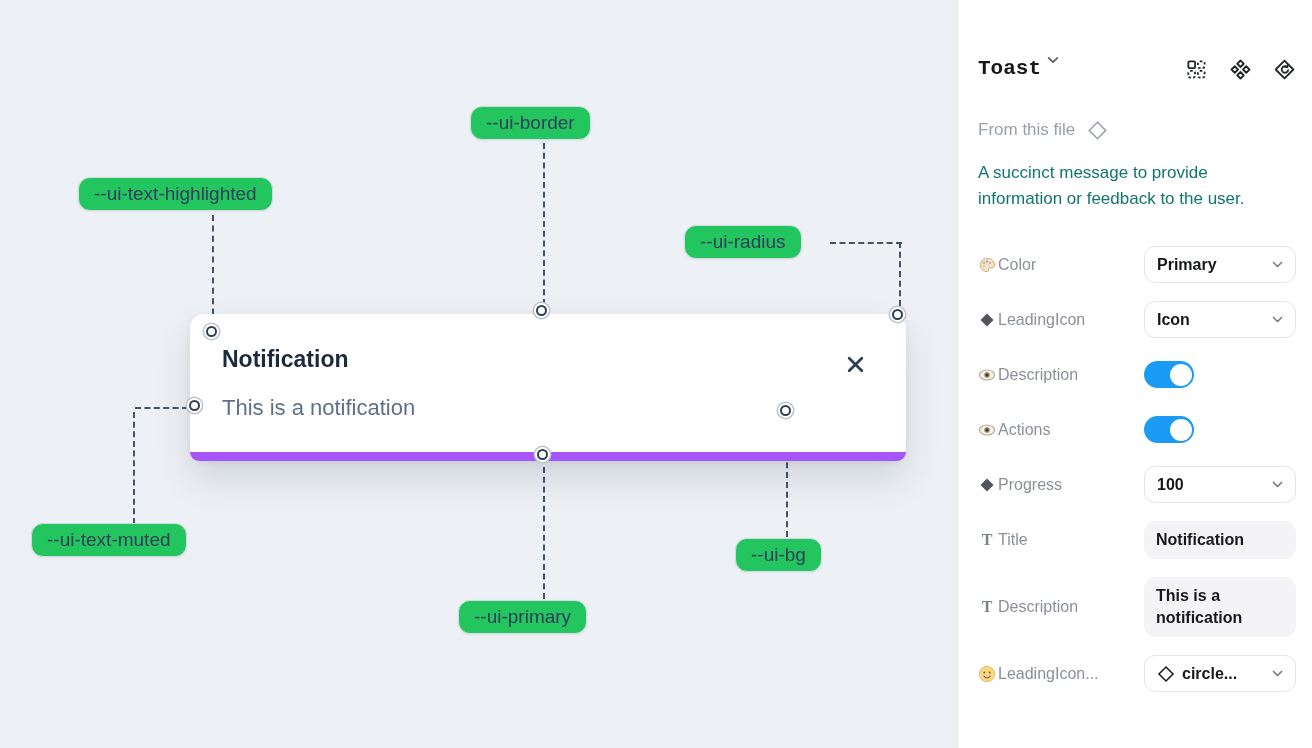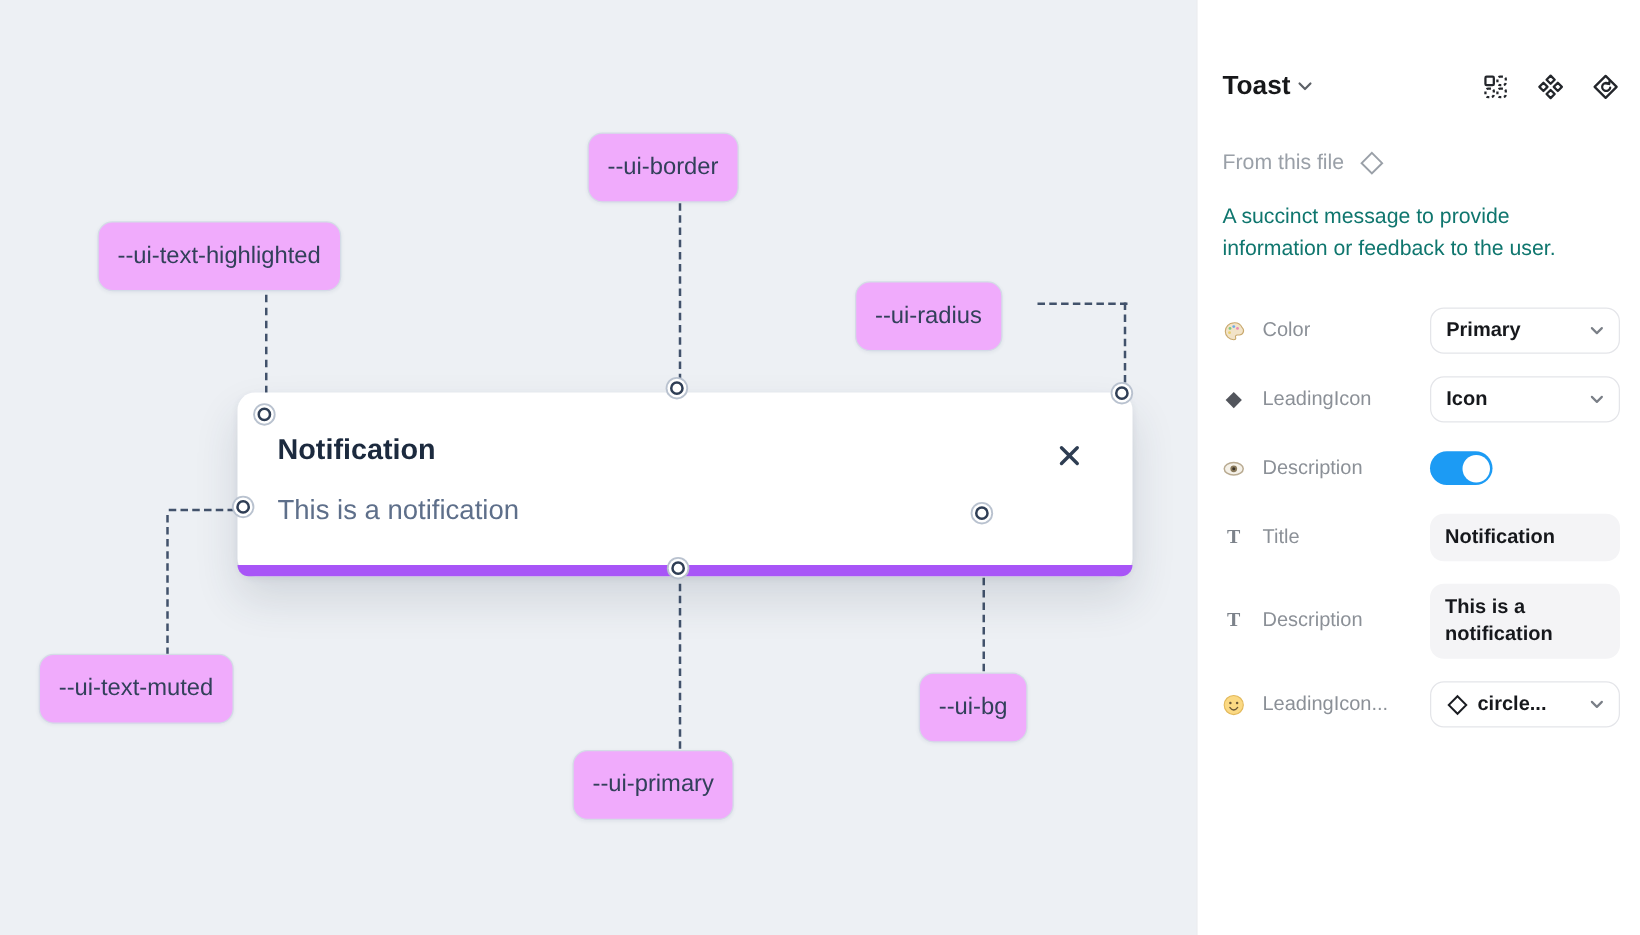--- a/index.html
+++ b/index.html
@@ -18,43 +18,43 @@
   .toast-bar { position:absolute; left:0; right:0; bottom:0; height:9px;
     background:#a855f7; border-radius:0 0 14px 14px; }
 
   .dash-v { position:absolute; width:0; border-left:2px dashed #42526b; }
   .dash-h { position:absolute; height:0; border-top:2px dashed #42526b; }
 
   .dot { position:absolute; width:11px; height:11px; background:#fff;
     border:2.5px solid #2f3e55; border-radius:50%;
     box-shadow:0 0 0 2px #fff, 0 0 0 3.5px #b9c2cf; z-index:5; }
 
-  .pill { position:absolute; background:#f0abfc; border:1px solid #d4dbe6; border-radius:12px;
-    padding:16px 15px; font-size:19px; color:#32405a; white-space:nowrap;
+  .pill { position:absolute; background:#22c55e; border:1px solid #d4dbe6; border-radius:12px;
+    padding:5px 15px; font-size:19px; color:#32405a; white-space:nowrap;
     box-shadow:0 1px 3px rgba(40,55,80,.06); z-index:4; }
 
   
   .panel { position:absolute; left:957px; top:0; width:355px; height:748px;
     background:#fff; border-left:1px solid #e7e9ed; padding:56px 16px 0 20px; }
 
   .panel-header { display:flex; justify-content:space-between; align-items:center; }
-  .panel-title-wrap { display:flex; align-items:center; gap:6px; }
+  .panel-title-wrap { display:flex; gap:6px;font-family:Liberation Mono, monospace; }
   .panel-title { font-size:21px; font-weight:700; color:#17181a; line-height:26px; }
   .panel-header-icons { display:flex; align-items:center; gap:21px; }
   .hicon { display:inline-flex; cursor:pointer; }
 
   .panel-source { margin-top:36px; display:flex; align-items:center; gap:12px;
     font-size:17px; color:#9aa0a8; line-height:24px; }
 
   .panel-description { margin-top:18px; width:302px; font-size:17px; line-height:26px; color:#0f766e; }
 
   .prop-rows { margin-top:34px; }
   .prop-row { display:flex; justify-content:space-between; align-items:center;
     min-height:37px; margin-bottom:18px; }
-  .prop-label { display:flex; align-items:center; gap:14px; font-size:16px; color:#8b9097;
+  .prop-label { display:flex; align-items:center; gap:2px; font-size:16px; color:#8b9097;
     white-space:nowrap; overflow:hidden; text-overflow:ellipsis; max-width:160px; }
   .prop-icon { display:inline-flex; width:18px; justify-content:center; flex:none; }
   .t-glyph { font-family:"Liberation Serif", serif; font-weight:700; font-size:16px; color:#7c828a; }
 
   .ctl { width:152px; flex:none; }
   .select { width:152px; height:37px; border:1px solid #e4e5e9; border-radius:11px; background:#fff;
     display:flex; align-items:center; justify-content:space-between; padding:0 12px;
     font-size:16px; font-weight:600; color:#16181c; cursor:pointer; }
   .select .sel-left { display:flex; align-items:center; gap:7px; overflow:hidden; white-space:nowrap; }
   .textfield { width:152px; border-radius:11px; background:#f4f4f6; padding:8px 12px;
@@ -207,21 +207,58 @@
         </span>
         <span>Description</span>
       </div>
       <div class="ctl">
           <div class="toggle">
             <div class="knob"></div>
           </div>
         </div>
     </div>
 
-
+    <div class="prop-row">
+      <div class="prop-label">
+        <span class="prop-icon">
+          <svg width="18" height="18" viewBox="0 0 18 18">
+              <ellipse cx="9" cy="9" rx="7.6" ry="5" fill="#f5f1e8" stroke="#b9ab92" stroke-width="1.2"></ellipse>
+              <circle cx="9" cy="9" r="2.7" fill="#8a7a5c"></circle>
+              <circle cx="9" cy="9" r="1.2" fill="#3a3328"></circle>
+            </svg>
+        </span>
+        <span>Actions</span>
+      </div>
+      <div class="ctl">
+          <div class="toggle">
+            <div class="knob"></div>
+          </div>
+        </div>
+    </div>
+
+    <div class="prop-row">
+      <div class="prop-label">
+        <span class="prop-icon">
+          <svg width="16" height="16" viewBox="0 0 16 16">
+              <polygon points="8,1.5 14.5,8 8,14.5 1.5,8" fill="#52555c"></polygon>
+            </svg>
+        </span>
+        <span>Progress</span>
+      </div>
+      <div class="ctl">
+          <div class="select">
+        <span class="sel-left">
+              <span>100</span>
+            </span>
+        <svg width="11" height="7" viewBox="0 0 11 7" fill="none" stroke="#7a7f87" stroke-width="1.7" stroke-linecap="round" stroke-linejoin="round">
+              <path d="M1.5 1.5l4 4 4-4"></path>
+            </svg>
+      </div>
+        </div>
+    </div>
 
     <div class="prop-row">
       <div class="prop-label">
         <span class="prop-icon">
             <span class="t-glyph">T</span>
           </span>
         <span>Title</span>
       </div>
       <div class="ctl">
           <div class="textfield">Notification</div>

